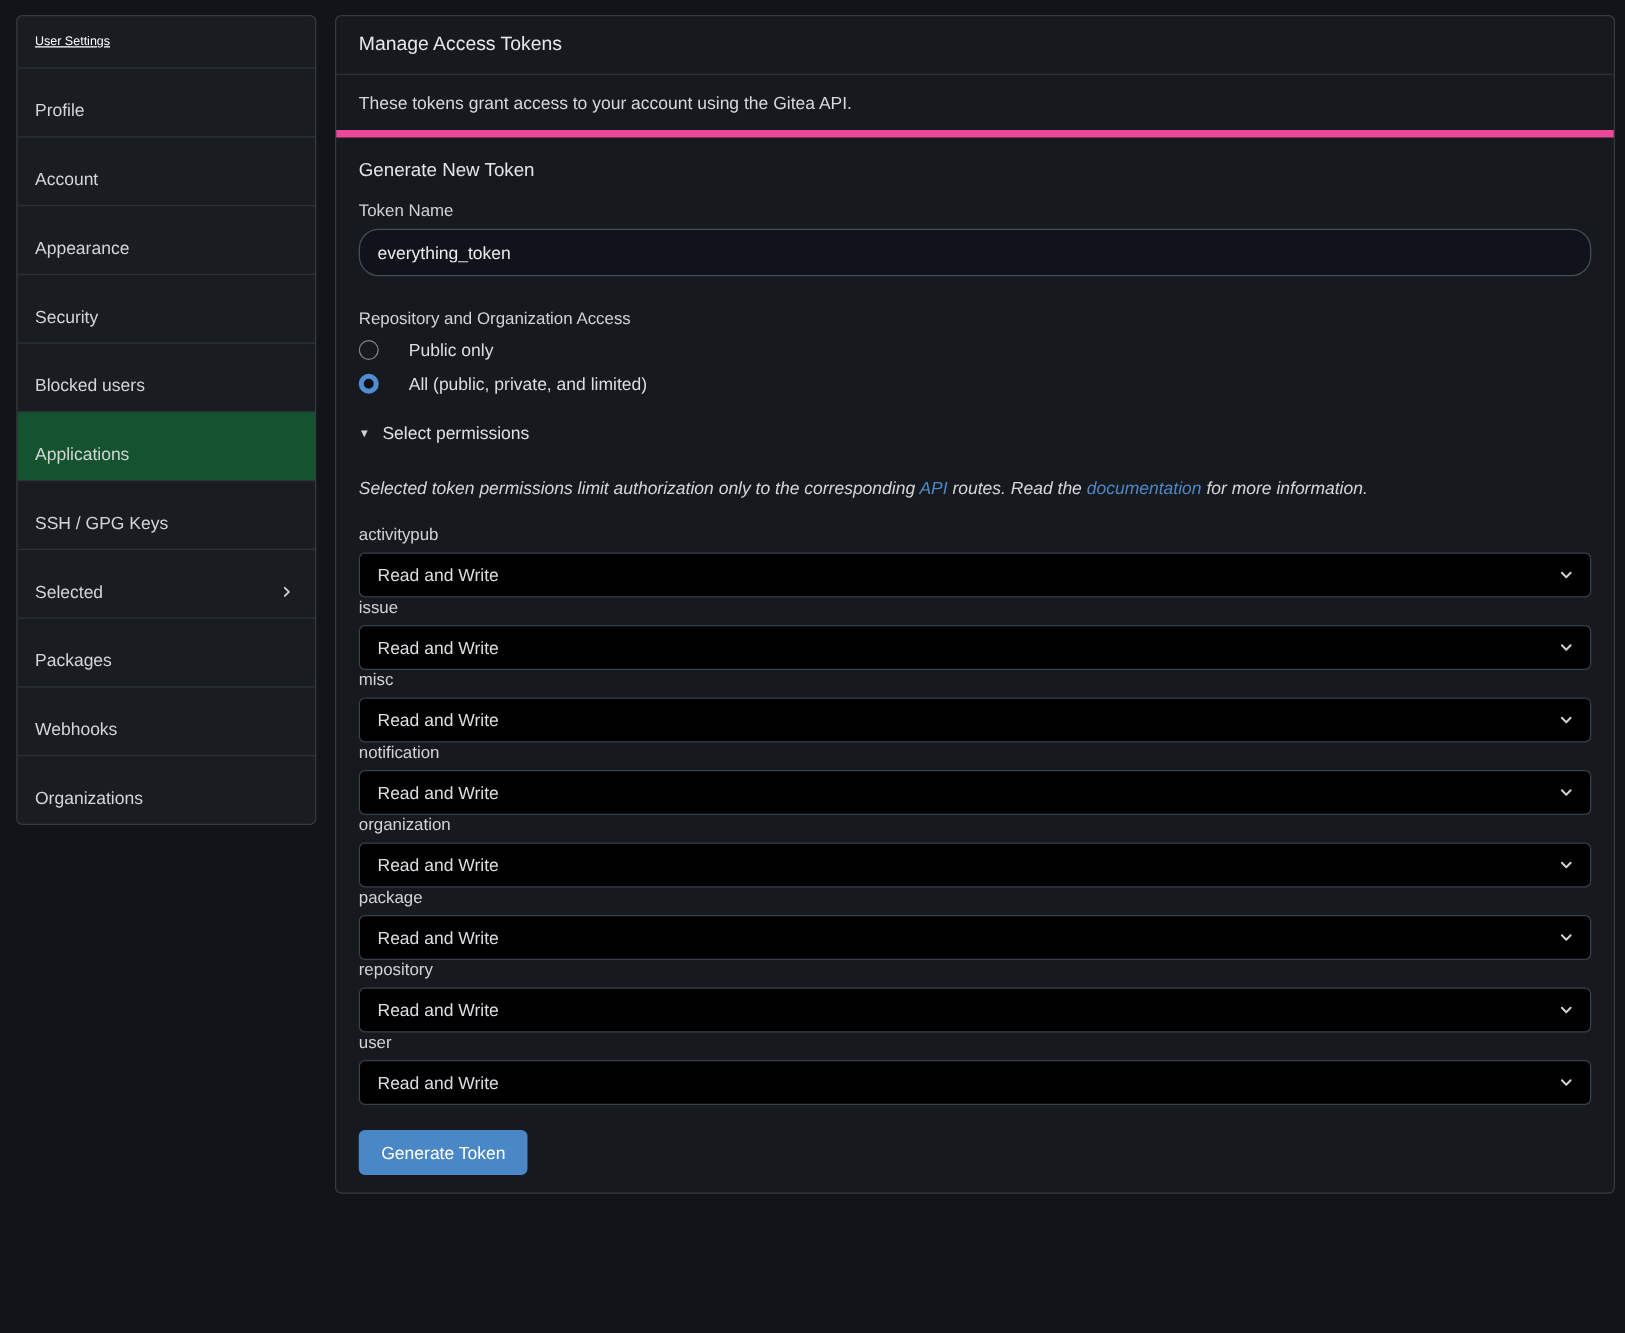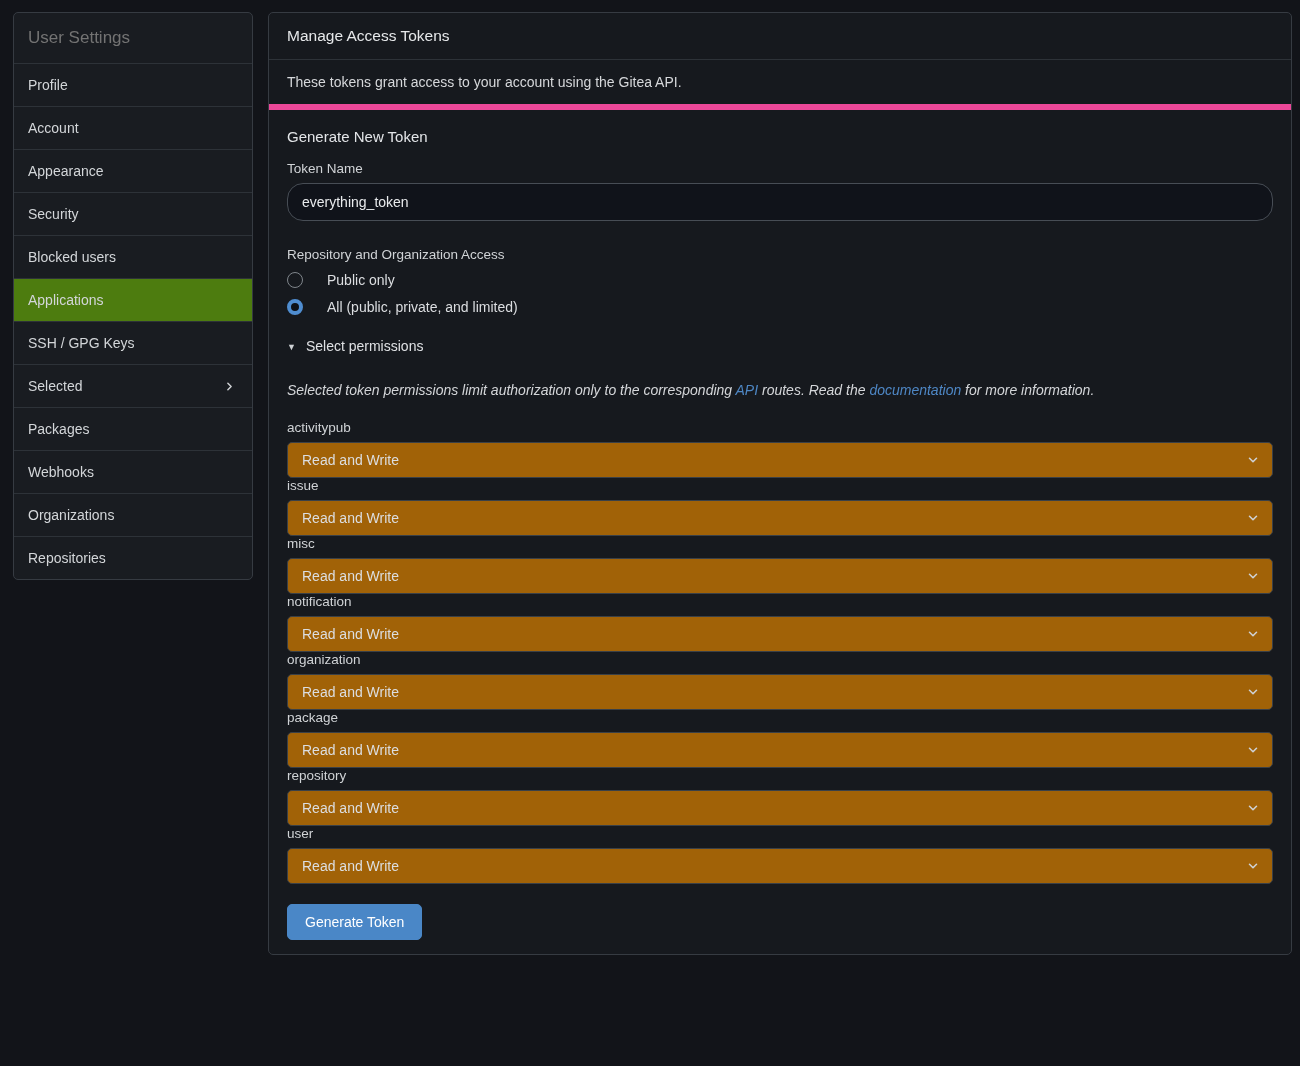--- a/index.html
+++ b/index.html
@@ -16,34 +16,35 @@
   .sidebar {
     width: 240px;
     flex: 0 0 240px;
     background: #191c21;
     border: 1px solid #363b42;
     border-radius: 5px;
     overflow: hidden;
   }
   .sb-header {
     padding: 15px 14px;
-    font-size: 17px;
-    color: #737373;
+    font-size: 10px;
+    color: #ffffff;
+    text-decoration: underline;
   }
   .sb-item {
-    padding: 13px 16px 13px 14px;
+    padding: 25px 16px 13px 14px;
     border-top: 1px solid #2d3238;
     font-size: 14px;
     color: #d3d6d9;
     display: flex;
     justify-content: space-between;
     align-items: center;
     cursor: pointer;
   }
-  .sb-item.active { background: #4d7c0f; }
+  .sb-item.active { background: #14532d; }
   .sb-chevron { display: flex; align-items: center; }
 
   
   .panel {
     flex: 1;
     background: #16191e;
     border: 1px solid #363b42;
     border-radius: 5px;
   }
   .panel-header {
@@ -126,21 +127,21 @@
   .perm-note a { color: #4e87c5; text-decoration: none; cursor: pointer; }
 
   .perm-list { margin-top: 22px; }
   .perm-row { }
   .select-wrap { position: relative; }
   .perm-select {
     -webkit-appearance: none;
     appearance: none;
     width: 100%;
     height: 36px;
-    background: #a16207;
+    background: #000000;
     border: 1px solid #3a4047;
     border-radius: 5px;
     color: #dcdee1;
     font-size: 14px;
     font-family: "Liberation Sans", "DejaVu Sans", sans-serif;
     padding: 0 34px 0 14px;
     cursor: pointer;
     outline: none;
   }
   .select-chevron {
@@ -203,23 +204,20 @@
           </span>
         </div>
         <div class="sb-item">
           <span>Packages</span>
         </div>
         <div class="sb-item">
           <span>Webhooks</span>
         </div>
         <div class="sb-item">
           <span>Organizations</span>
-        </div>
-        <div class="sb-item">
-          <span>Repositories</span>
         </div>
       </div>
   </nav>
 
   <section class="panel">
     <div class="panel-header">Manage Access Tokens</div>
     <div class="panel-desc">These tokens grant access to your account using the Gitea API.</div>
 
     <div class="panel-body">
       <div class="section-title">Generate New Token</div>

